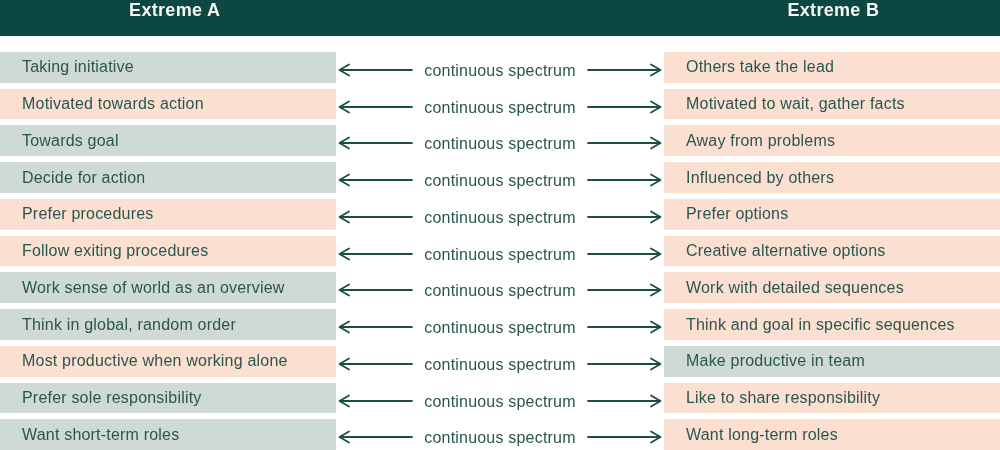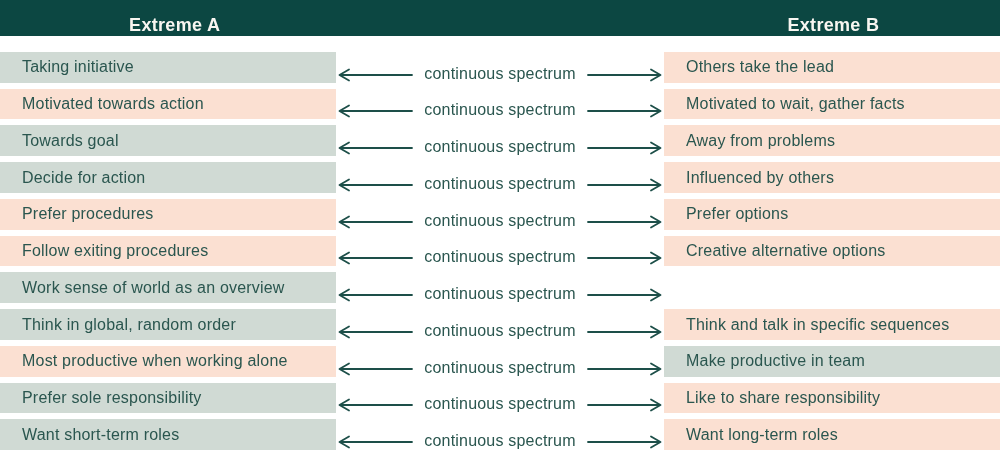--- a/index.html
+++ b/index.html
@@ -14,21 +14,21 @@
   html,body{margin:0;padding:0;background:#ffffff;}
   .board{
     width:1000px;height:450px;
     display:flex;flex-direction:column;
     font-family:"Liberation Sans",sans-serif;
     background:#ffffff;overflow:hidden;
   }
   .header{
     height:36px;flex:0 0 36px;
     background:var(--header-bg);
-    display:flex;align-items:flex-end;padding-left:8px;
+    display:flex;align-items:flex-start;padding-left:8px;
   }
   .header-cell{
     color:var(--header-text);
     font-size:18px;font-weight:bold;
     text-align:center;letter-spacing:.3px;
   }
   .header-a{width:336px;}
   .header-mid{width:328px;}
   .header-b{width:336px;}
   .rows{
@@ -39,22 +39,22 @@
   .cell{
     width:336px;display:flex;align-items:center;
     padding:0 10px 0 22px;
     font-size:16px;color:var(--text);
     letter-spacing:.2px;
     white-space:nowrap;overflow:hidden;
   }
   .bg-gray{background:var(--row-gray);}
   .bg-peach{background:var(--row-peach);}
   .mid{
-    width:328px;display:flex;align-items:flex-end;justify-content:center;
-    gap:10px;background:#ffffff;
+    width:328px;display:flex;align-items:flex-start;justify-content:center;
+    gap:10px;background:#ffffff;margin-top:10px;
   }
   .spectrum-label{
     font-size:16px;color:var(--text);letter-spacing:.2px;white-space:nowrap;
   }
   .arrow-svg{display:block;}
 </style>
 </head>
 <body>
 
 <div class="board">
@@ -152,34 +152,35 @@
     <div class="cell cell-a bg-gray">Work sense of world as an overview</div>
     <div class="mid">
       <svg class="arrow-svg" width="78" height="16" viewBox="0 0 78 16">
         <path d="M76 8 H4 M13 2.5 L3.5 8 L13 13.5" stroke="#1d4f49" stroke-width="1.8" fill="none" stroke-linecap="round" stroke-linejoin="round"></path>
       </svg>
       <span class="spectrum-label">continuous spectrum</span>
       <svg class="arrow-svg" width="78" height="16" viewBox="0 0 78 16">
         <path d="M2 8 H74 M65 2.5 L74.5 8 L65 13.5" stroke="#1d4f49" stroke-width="1.8" fill="none" stroke-linecap="round" stroke-linejoin="round"></path>
       </svg>
     </div>
+    <div class="cell cell-b bg-peach">Work with detailed sequences</div>
   </div>
 
   <div class="row">
     <div class="cell cell-a bg-gray">Think in global, random order</div>
     <div class="mid">
       <svg class="arrow-svg" width="78" height="16" viewBox="0 0 78 16">
         <path d="M76 8 H4 M13 2.5 L3.5 8 L13 13.5" stroke="#1d4f49" stroke-width="1.8" fill="none" stroke-linecap="round" stroke-linejoin="round"></path>
       </svg>
       <span class="spectrum-label">continuous spectrum</span>
       <svg class="arrow-svg" width="78" height="16" viewBox="0 0 78 16">
         <path d="M2 8 H74 M65 2.5 L74.5 8 L65 13.5" stroke="#1d4f49" stroke-width="1.8" fill="none" stroke-linecap="round" stroke-linejoin="round"></path>
       </svg>
     </div>
-    <div class="cell cell-b bg-peach">Think and talk in specific sequences</div>
+    <div class="cell cell-b bg-peach">Think and goal in specific sequences</div>
   </div>
 
   <div class="row">
     <div class="cell cell-a bg-peach">Most productive when working alone</div>
     <div class="mid">
       <svg class="arrow-svg" width="78" height="16" viewBox="0 0 78 16">
         <path d="M76 8 H4 M13 2.5 L3.5 8 L13 13.5" stroke="#1d4f49" stroke-width="1.8" fill="none" stroke-linecap="round" stroke-linejoin="round"></path>
       </svg>
       <span class="spectrum-label">continuous spectrum</span>
       <svg class="arrow-svg" width="78" height="16" viewBox="0 0 78 16">

